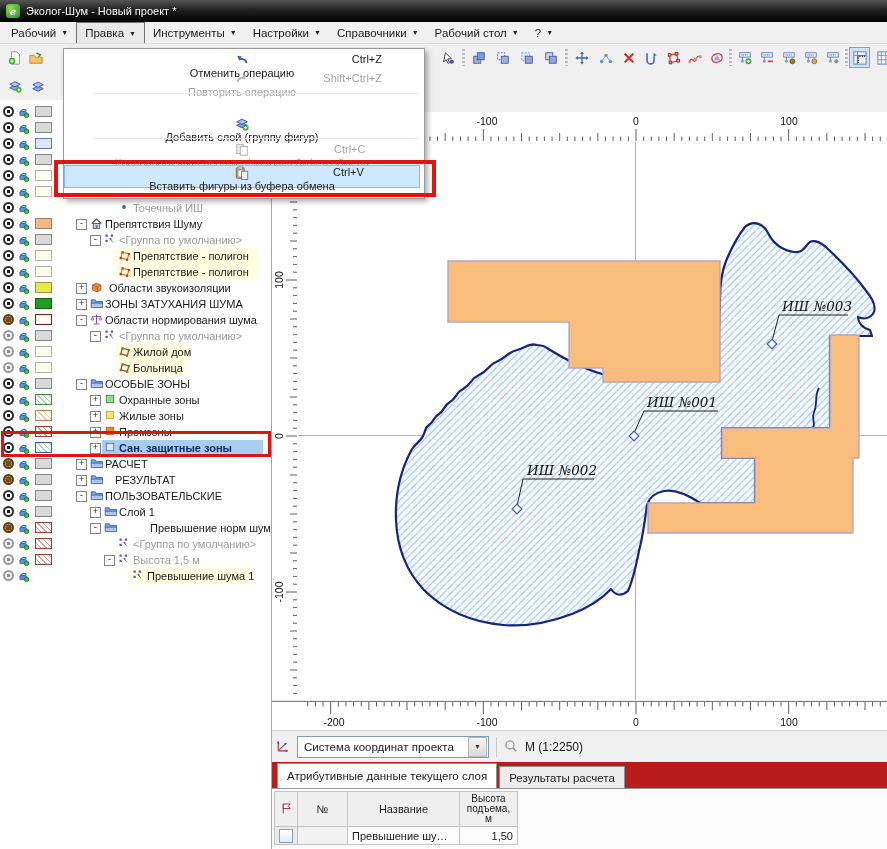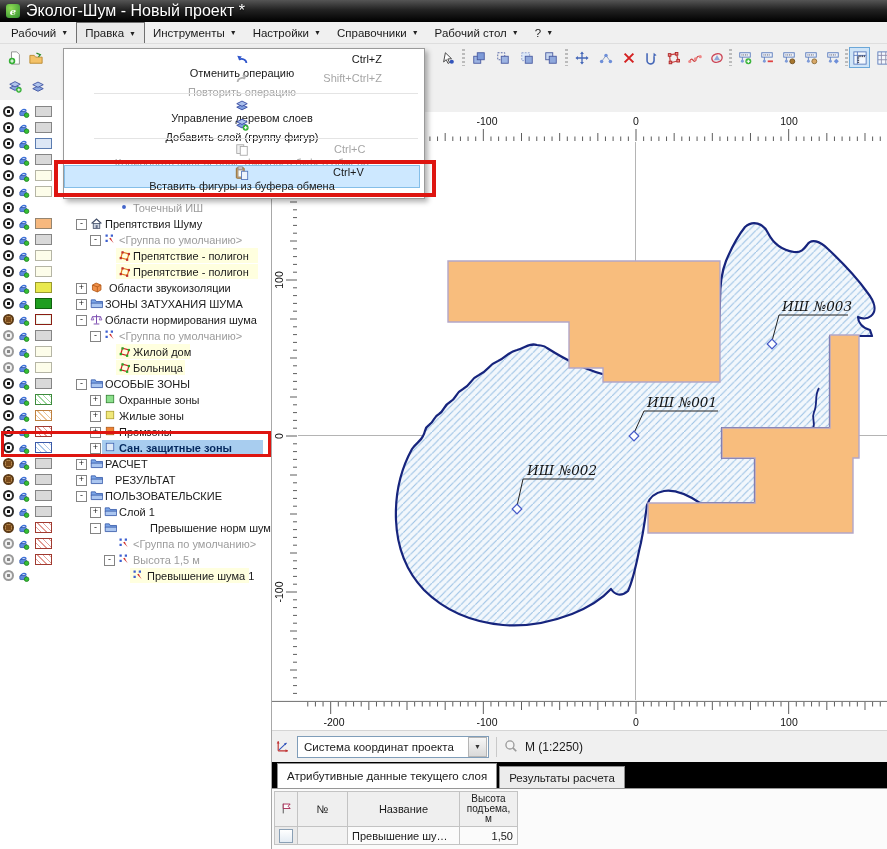--- a/index.html
+++ b/index.html
@@ -2,21 +2,21 @@
 <html><head>
 <meta charset="utf-8">
 <style>
   html,body{margin:0;padding:0;background:#9a9a9a;}
   .window{position:relative;width:887px;height:849px;background:#f0f0f0;overflow:hidden;
           font-family:"Liberation Sans",sans-serif;font-size:11.5px;color:#1a1a1a;}
   
   .titlebar{position:absolute;left:0;top:0;width:887px;height:22px;
             background:linear-gradient(#555 0%,#222 45%,#000 100%);
             display:flex;align-items:center;gap:6px;padding-left:6px;box-sizing:border-box;}
-  .titlebar .ttext{color:#fff;font-size:16px;text-shadow:0 1px 2px #000;}
+  .titlebar .ttext{color:#fff;font-size:11px;text-shadow:0 1px 2px #000;}
   .app-icon{width:14px;height:14px;border-radius:3px;flex:0 0 auto;
             background:radial-gradient(circle at 35% 30%,#8fdc55,#2f8f2f);
             display:flex;align-items:center;justify-content:center;color:#fff;
             font:italic bold 10px "DejaVu Serif",serif;}
   
   .menubar{position:absolute;left:0;top:22px;width:887px;height:22px;background:#f0f0f0;
            border-bottom:1px solid #dedede;display:flex;align-items:stretch;padding-left:3px;box-sizing:border-box;}
   .menu-top{display:flex;align-items:center;gap:5px;padding:0 8px;cursor:default;}
   .menu-top .dd{font-size:7px;color:#222;}
   .menu-top.open{background:#e9e9e9;border:1px solid #707070;border-bottom:none;}
@@ -66,21 +66,21 @@
   
   .statusbar{position:absolute;left:272px;top:730px;width:615px;height:32px;background:#f0f0f0;
              border-top:1px solid #d5d5d5;display:flex;align-items:center;gap:7px;padding-left:4px;box-sizing:border-box;}
   .combo{width:192px;height:22px;background:#fff;border:1px solid #7f9db9;display:flex;align-items:center;
          justify-content:space-between;padding-left:6px;box-sizing:border-box;font-size:11.5px;}
   .combo .arrow-btn{width:17px;height:18px;margin-right:1px;background:linear-gradient(#f6f6f6,#d9d9d9);
          border:1px solid #b5b5b5;display:flex;align-items:center;justify-content:center;font-size:7px;color:#333;}
   .sb-sep{width:1px;height:20px;background:#c9c9c9;}
   .scale-label{font-size:12px;}
   
-  .tabbar{position:absolute;left:272px;top:762px;width:615px;height:26px;background:#000000;
+  .tabbar{position:absolute;left:272px;top:762px;width:615px;height:26px;background:#b91c1c;
           display:flex;align-items:flex-end;padding-left:5px;box-sizing:border-box;}
   .tab{height:21px;padding:0 9px;display:flex;align-items:center;border:1px solid #8e8e8e;border-bottom:none;
        background:#ececec;font-size:11.5px;margin-right:2px;}
   .tab.active{background:#fff;height:24px;z-index:2;}
   
   .table-panel{position:absolute;left:272px;top:788px;width:615px;height:61px;background:#fbfbfb;border-top:1px solid #969696;}
   .attr-table{position:absolute;left:2px;top:2px;border-collapse:collapse;}
   .attr-table th{background:#efefef;border:1px solid #c3c3c3;font-weight:normal;font-size:11px;text-align:center;padding:1px 2px;}
   .attr-table td{border:1px solid #c3c3c3;font-size:11px;padding:1px 4px;height:15px;}
   .cb{width:12px;height:12px;border:1px solid #8aa0b5;background:linear-gradient(#fff,#e4ecf4);margin:0 auto;}
@@ -1091,29 +1091,20 @@
         <span class="mico">
           <svg width="14" height="14" viewBox="0 0 16 16">
             <path d="M3 11.5A5.3 4.6 0 0 1 11.3 7.6" fill="none" stroke="#b2b2b2" stroke-width="2"></path>
             <path d="M13.4 3.2l-5.2.7 3.2 4z" fill="#b2b2b2"></path>
           </svg>
         </span>
         <span class="mlabel">Повторить операцию</span>
         <span class="msc right">Shift+Ctrl+Z</span>
       </div>
       <div class="msep" style="top: 44px;"></div>
-      <div class="mi" style="top: 49px;">
-        <span class="mico">
-          <svg width="14" height="14" viewBox="0 0 16 16">
-            <path d="M2 10.5l6-3 6 3-6 3z" fill="#7f9fe0" stroke="#33479e"></path>
-            <path d="M2 6.5l6-3 6 3-6 3z" fill="#a9bfec" stroke="#33479e"></path>
-          </svg>
-        </span>
-        <span class="mlabel">Управление деревом слоев</span>
-      </div>
       <div class="mi" style="top: 68px;">
         <span class="mico">
           <svg width="14" height="14" viewBox="0 0 16 16">
             <path d="M2 9.5l6-3 6 3-6 3z" fill="#7f9fe0" stroke="#33479e"></path>
             <path d="M2 5.5l6-3 6 3-6 3z" fill="#a9bfec" stroke="#33479e"></path>
             <circle cx="12.2" cy="12.2" r="3.4" fill="#35b035"></circle>
             <path d="M12.2 10.3v3.8M10.3 12.2h3.8" stroke="#fff" stroke-width="1.2"></path>
           </svg>
         </span>
         <span class="mlabel">Добавить слой (группу фигур)</span>

